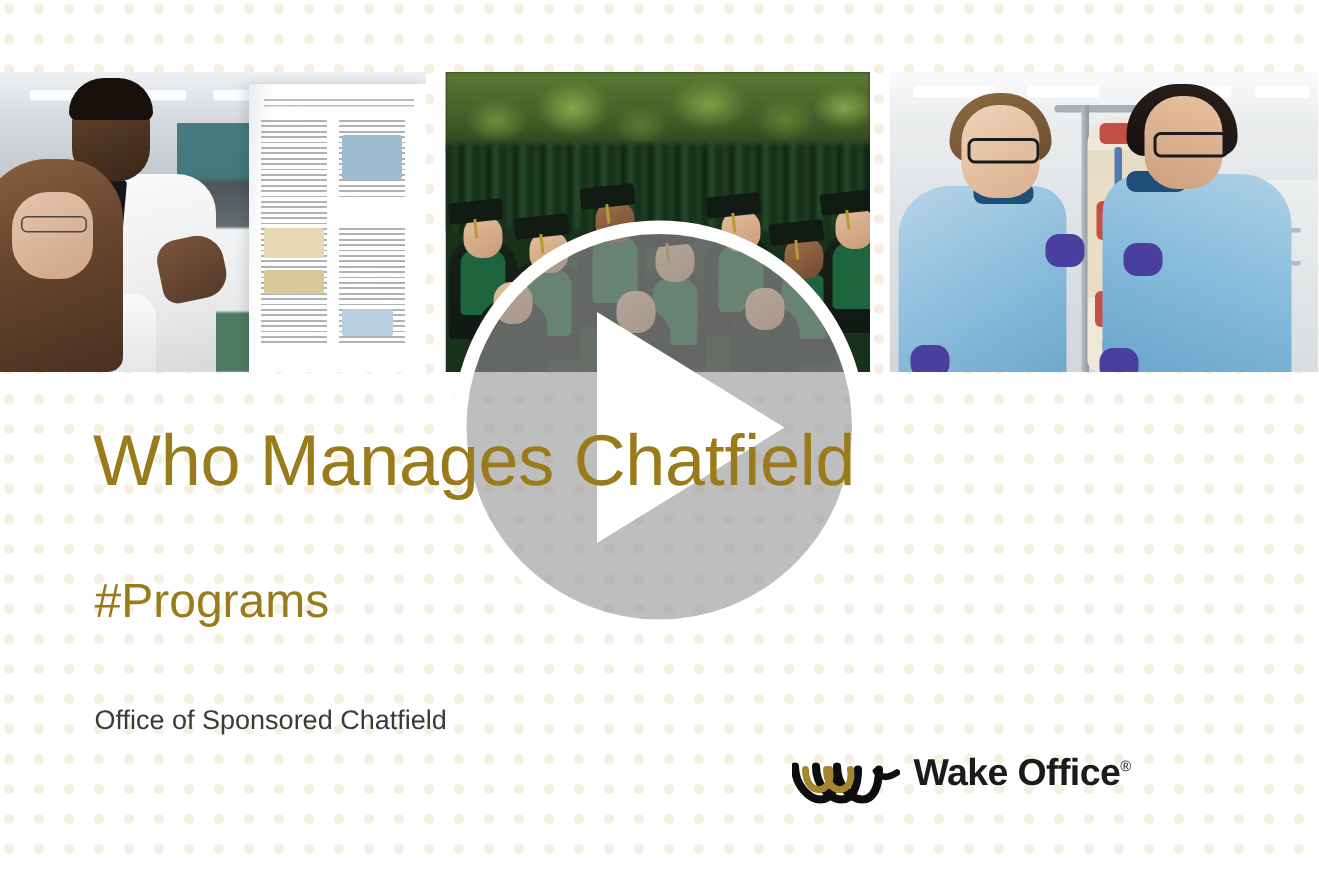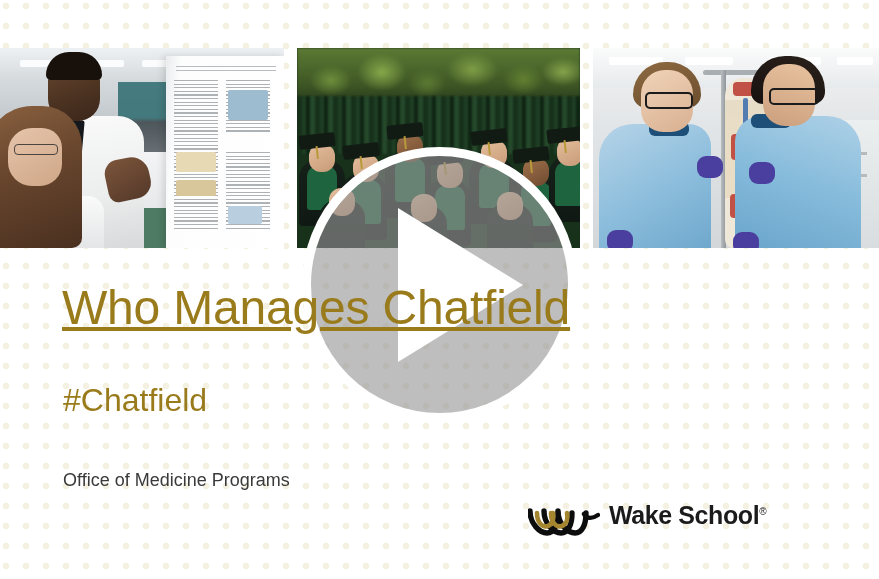--- a/index.html
+++ b/index.html
@@ -286,21 +286,20 @@
   
   #title-line {
     position: absolute;
     left: 62px;
     top: 281px;
     font-size: 48px;
     line-height: 1.12;
     color: #9a7b1c;
     letter-spacing: -0.2px;
     white-space: nowrap;
-    text-decoration: underline;
   }
   #hashtag-line {
     position: absolute;
     left: 63px;
     top: 383px;
     font-size: 32px;
     line-height: 1.1;
     color: #9a7b1c;
     white-space: nowrap;
   }
@@ -479,32 +478,32 @@
       </div>
     </div>
 
   </div>
 
   <div id="play-button">
     <div id="play-triangle"></div>
   </div>
 
   <div id="title-line">Who Manages Chatfield</div>
-  <div id="hashtag-line">#Chatfield</div>
-  <div id="dept-line">Office of Medicine Programs</div>
+  <div id="hashtag-line">#Programs</div>
+  <div id="dept-line">Office of Sponsored Chatfield</div>
 
   <div id="wf-logo">
     <span id="wf-mark">
       <svg width="72" height="30" viewBox="0 0 72 30" xmlns="http://www.w3.org/2000/svg">
         <path d="M2 5 C2 18, 12 27, 19 27 C26 27, 30 19, 30 7" fill="none" stroke="#0d0d0d" stroke-width="5.4" stroke-linecap="round"></path>
         <path d="M16 5 C16 18, 26 27, 33 27 C40 27, 44 19, 44 7" fill="none" stroke="#0d0d0d" stroke-width="5.4" stroke-linecap="round"></path>
         <path d="M30 5 C30 18, 40 27, 47 27 C54 27, 58 19, 58 7" fill="none" stroke="#0d0d0d" stroke-width="5.4" stroke-linecap="round"></path>
         <path d="M9 7 C9 16, 14 22, 20 20 C25 18, 26 12, 25 7" fill="none" stroke="#a5862f" stroke-width="4.6" stroke-linecap="round"></path>
         <path d="M23 7 C23 16, 28 22, 34 20 C39 18, 40 12, 39 7" fill="none" stroke="#a5862f" stroke-width="4.6" stroke-linecap="round"></path>
         <path d="M56 8 C59 13, 64 13, 70 9" fill="none" stroke="#0d0d0d" stroke-width="4.4" stroke-linecap="round"></path>
       </svg>
     </span>
     <span id="wf-wordmark">
-      <span id="wf-line1"><span>Wake School</span><span id="wf-reg">®</span></span>
+      <span id="wf-line1"><span>Wake Office</span><span id="wf-reg">®</span></span>
     </span>
   </div>
 
 </div>
 
 </body></html>

